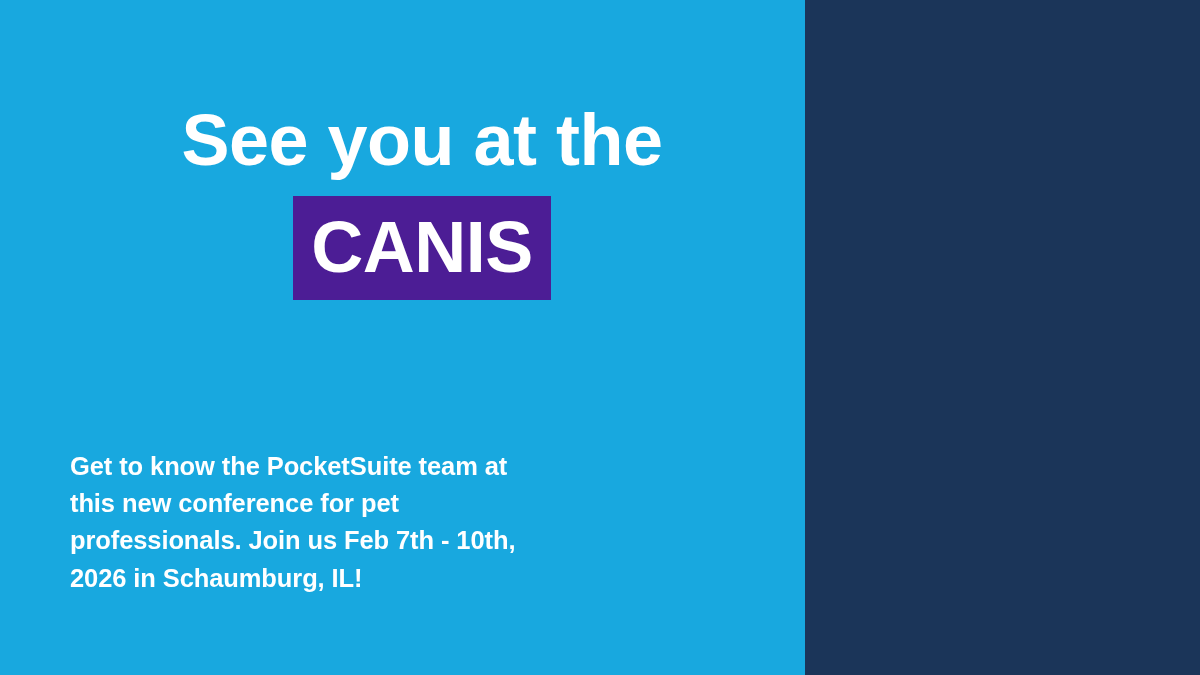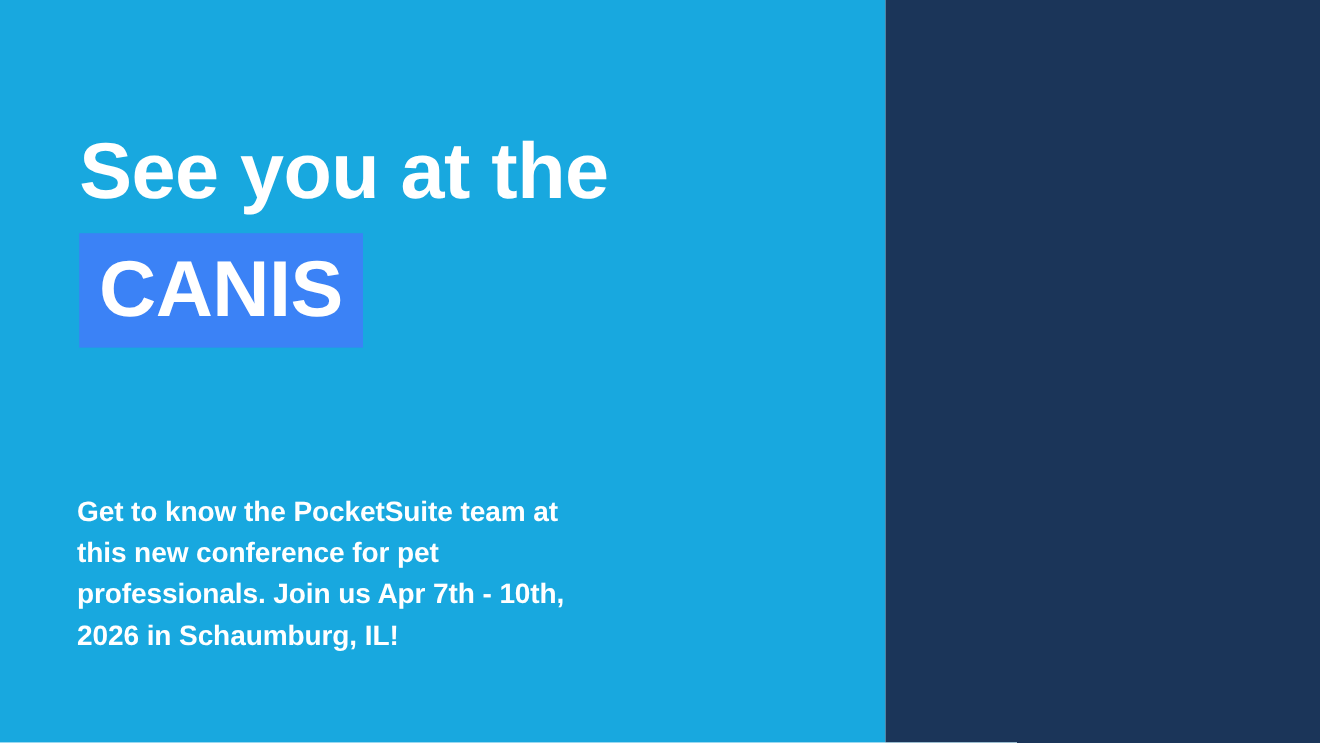--- a/index.html
+++ b/index.html
@@ -28,22 +28,23 @@
     position: absolute;
     left: 805px; top: 0;
     width: 395px; height: 675px;
     background: #1B3559;
   }
 
   
   .headline-block {
     position: absolute;
     left: 72px;
-    top: 120px;
+    top: 104px;
     width: 700px;
+    text-align: center;
   }
   .headline-line {
     font-weight: 700;
     font-size: 72px;
     line-height: 1.0;
     letter-spacing: -0.5px;
     color: #ffffff;
     margin: 0;
     white-space: nowrap;
   }
@@ -84,26 +85,26 @@
 <body>
 
 <div id="canvas">
 
   <div class="panel-left" style="background: rgb(24, 168, 223);">
 
     <div class="headline-block">
       <div class="headline-line plain">See you at the</div>
 
       <div class="highlight-row">
-        <span class="highlight" style="background: #3b82f6;">CANIS</span>
+        <span class="highlight" style="background: #4c1d95;">CANIS</span>
       </div>
 
     </div>
 
-    <p class="body-copy">Get to know the PocketSuite team at this new conference for pet professionals. Join us Apr 7th - 10th, 2026 in Schaumburg, IL!</p>
+    <p class="body-copy">Get to know the PocketSuite team at this new conference for pet professionals. Join us Feb 7th - 10th, 2026 in Schaumburg, IL!</p>
   </div>
 
   <div class="panel-right" style="background: rgb(27, 53, 89);">
 
     
     
 
     
     
   </div>

